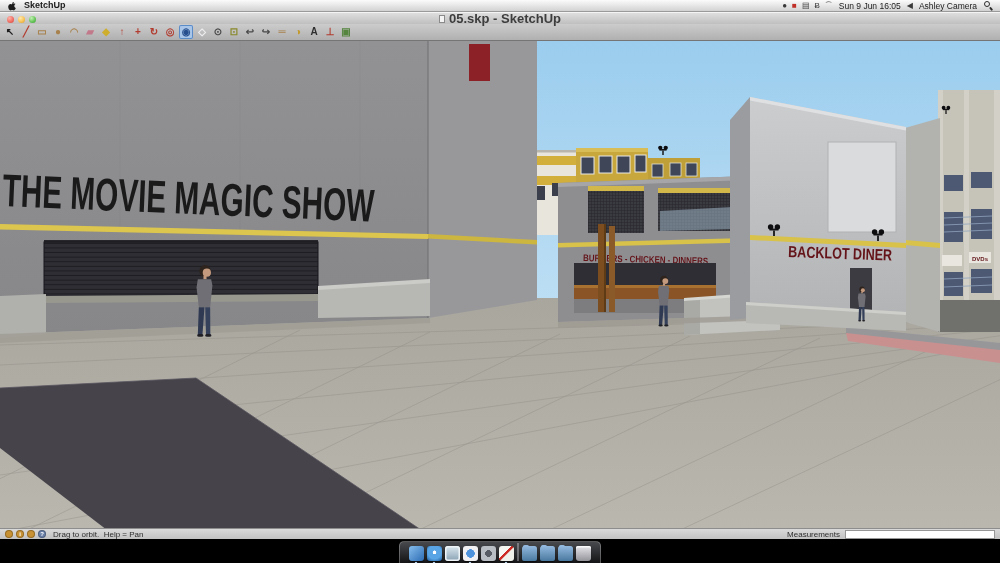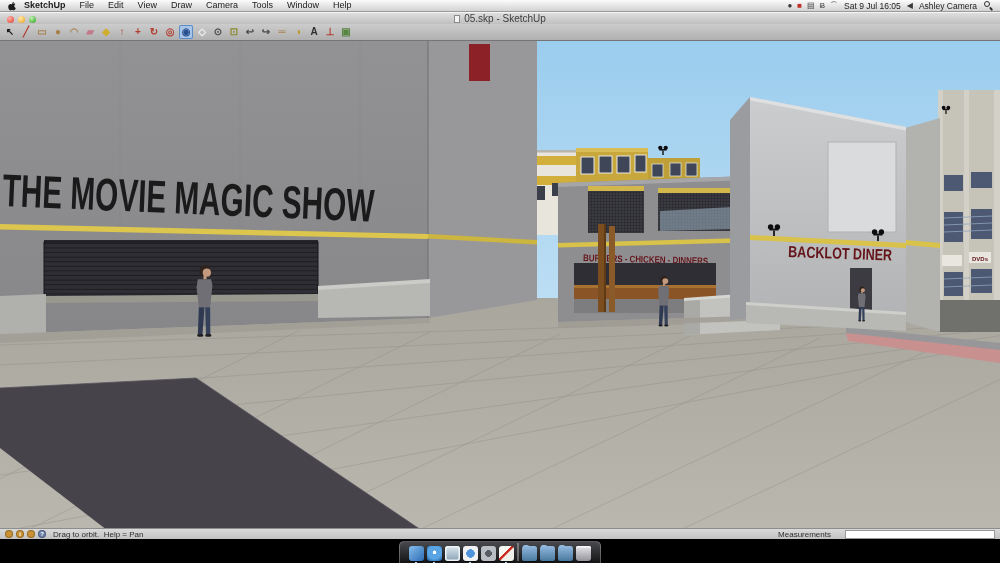--- a/index.html
+++ b/index.html
@@ -19,21 +19,21 @@
   .mb-ico.red { color:#c03028; }
   .spotlight { width:9px; height:10px; position:relative; }
   .spotlight .lens { position:absolute; top:0; left:1px; width:6px; height:6px;
     border:1.4px solid #2e2e2e; border-radius:50%; }
   .spotlight .tail { position:absolute; left:6.5px; top:6px; width:1.6px; height:3.5px;
     background:#2e2e2e; transform:rotate(-40deg); border-radius:1px; }
 
   
   .titlebar { height:12px; background:linear-gradient(#dedede,#bfbfbf);
     border-top:1px solid #f4f4f4; position:relative; display:flex;
-    align-items:center; justify-content:center; font-size:10px; color:#3d3d3d; }
+    align-items:center; justify-content:center; font-size:13px; color:#3d3d3d;font-weight:bold; }
   .lights { position:absolute; left:7px; top:2.5px; display:flex; gap:4px; }
   .light { width:7px; height:7px; border-radius:50%; }
   .light.red { background:radial-gradient(circle at 35% 30%,#ffb3a8,#ee6a5f 60%,#c94438); }
   .light.yellow { background:radial-gradient(circle at 35% 30%,#ffe9af,#f5bf4f 60%,#cf9a2c); }
   .light.green { background:radial-gradient(circle at 35% 30%,#c4f0b4,#61c354 60%,#3f9a35); }
   .doc-ico { display:inline-block; width:6px; height:8px; background:#f4f4f4;
     border:1px solid #8a8a8a; margin-right:4px; }
 
   
   .toolbar { height:17px; background:linear-gradient(#cccccc,#b0b0b0);
@@ -48,21 +48,21 @@
   .viewport svg { display:block; width:100%; height:100%; }
 
   
   .statusbar { height:11px; background:linear-gradient(#dadada,#c2c2c2);
     border-top:1px solid #8d8d8d; display:flex; align-items:center;
     padding:0 5px; gap:3px; font-size:8px; color:#2e2e2e; }
   .sb-ico { width:8px; height:8px; border-radius:50%; color:#fff; font-size:6px;
     line-height:8px; text-align:center; font-weight:bold;
     box-shadow:inset 0 0 0 1px rgba(0,0,0,.25); }
   .sb-hint { margin-left:4px; white-space:pre; }
-  .sb-right { margin-left:auto; display:flex; align-items:center; gap:14px; }
+  .sb-right { margin-left:auto; display:flex; align-items:center; gap:5px; }
   .sb-right input { width:150px; height:9px; border:1px solid #979797;
     background:#fff; font-size:7px; padding:0 2px; }
 
   
   .desktop { height:24px; background:#000; position:relative; }
   .dock { position:absolute; left:50%; transform:translateX(-50%); bottom:0;
     height:22px; display:flex; align-items:flex-end; gap:3px; padding:0 9px 2px;
     background:linear-gradient(rgba(130,132,138,.55), rgba(25,25,28,.8));
     border:1px solid rgba(255,255,255,.28); border-bottom:none;
     border-radius:5px 5px 0 0; }
@@ -89,39 +89,29 @@
 
 <div class="screen">
 
   <div class="menubar">
     <span class="apple">
       <svg width="8" height="10" viewBox="0 0 8 10">
           <path fill="#1c1c1c" d="M4.6 1.6c.5-.6 1.3-.7 1.3-.7s.1.8-.4 1.4c-.5.6-1.2.6-1.2.6s-.2-.7.3-1.3zM4 3c.8 0 1.2-.5 2-.5.6 0 1.4.4 1.4.4S6.3 3.6 6.3 5c0 1.6 1.5 2 1.5 2s-.8 2.5-2.1 2.5c-.6 0-.8-.4-1.6-.4-.8 0-1.1.4-1.6.4C1.2 9.5.2 7.3.2 5.8.2 4 1.5 2.9 2.6 2.9c.7 0 1 .4 1.4.4z"></path>
         </svg>
     </span>
     <span class="menu-item app">SketchUp</span>
-    <span id="menu-items" style="display:flex;">
-        <span class="menu-item">File</span>
-        <span class="menu-item">Edit</span>
-        <span class="menu-item">View</span>
-        <span class="menu-item">Draw</span>
-        <span class="menu-item">Camera</span>
-        <span class="menu-item">Tools</span>
-        <span class="menu-item">Window</span>
-        <span class="menu-item">Help</span>
-      </span>
     <span class="mb-right">
       <span id="mb-extras" style="display:flex;gap:5px;align-items:center;">
           <span class="mb-ico">●</span>
           <span class="mb-ico red">■</span>
           <span class="mb-ico">▤</span>
           <span class="mb-ico">Ƀ</span>
           <span class="mb-ico">⌒</span>
         </span>
-      <span>Sat 9 Jul 16:05</span>
+      <span>Sun 9 Jun 16:05</span>
       <span class="mb-ico">◀</span>
       <span>Ashley Camera</span>
       <span class="spotlight">
           <span class="lens"></span>
           <span class="tail"></span>
         </span>
     </span>
   </div>
 
   <div class="titlebar">

